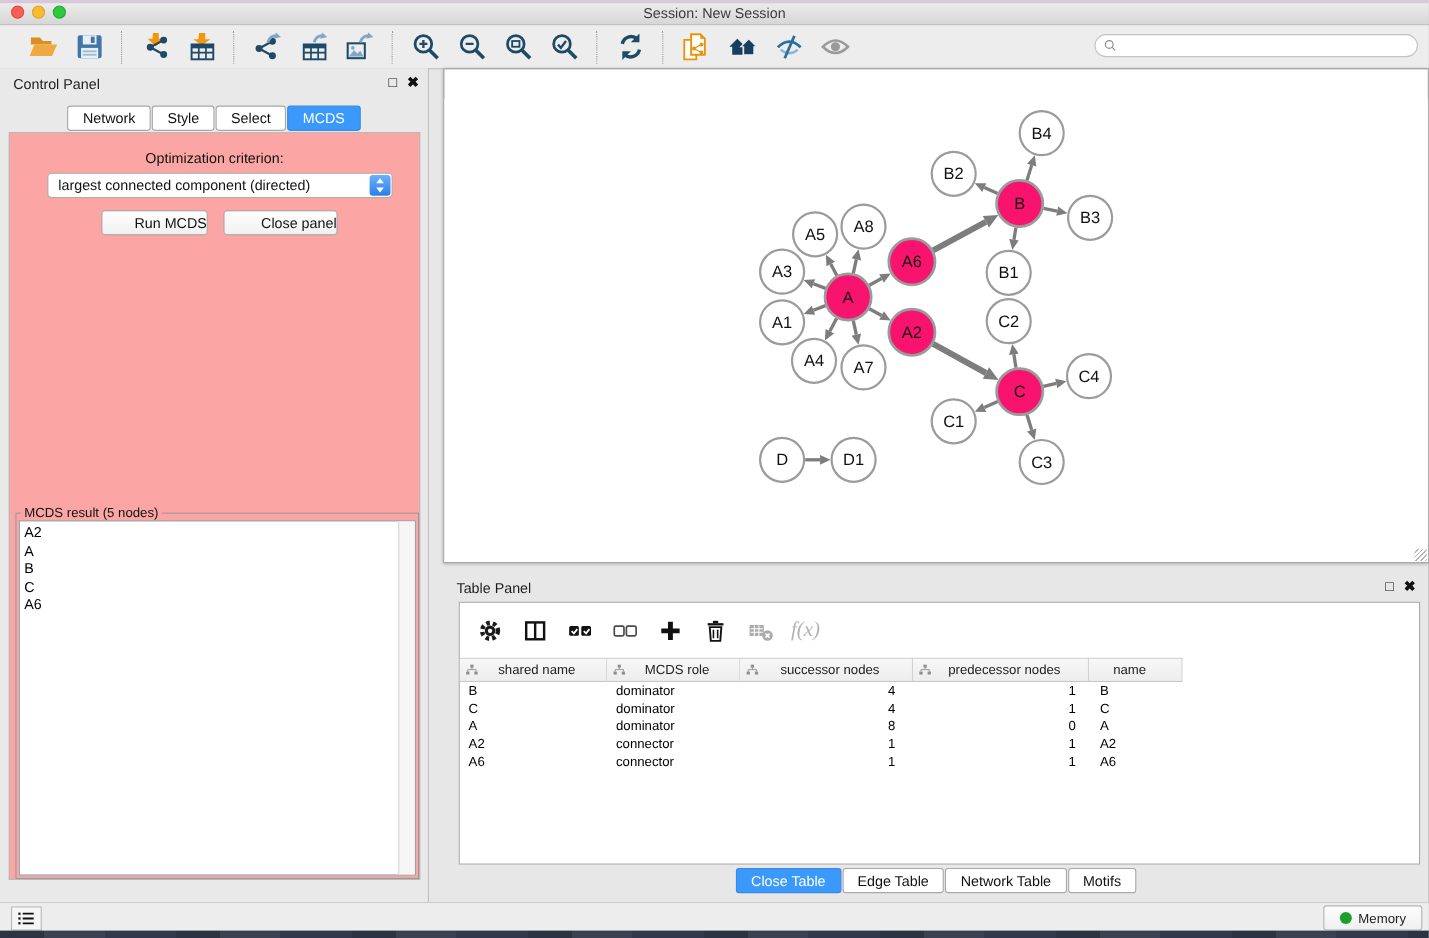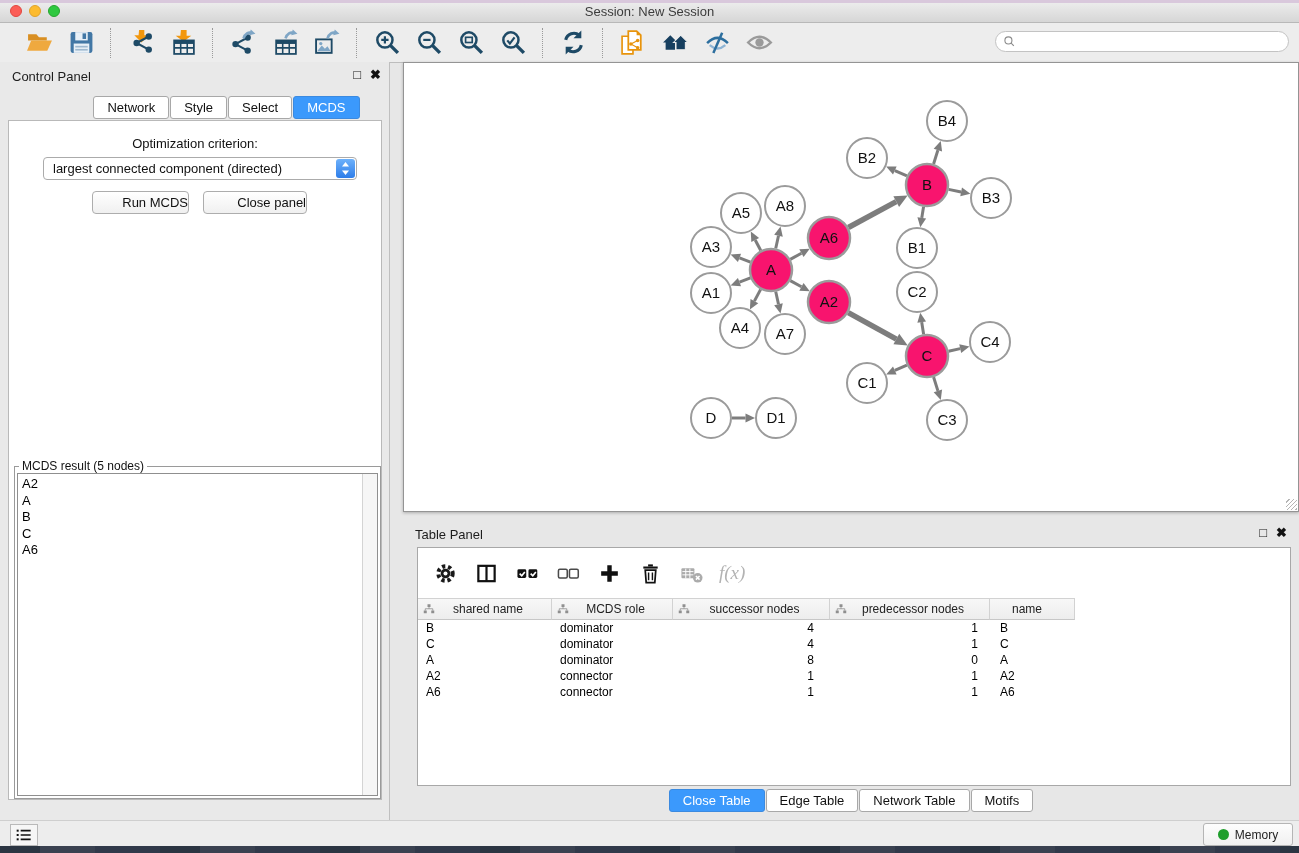--- a/index.html
+++ b/index.html
@@ -28,25 +28,25 @@
   .search svg{width:13px;height:13px;flex:0 0 auto;}
   .search input{border:none;outline:none;background:transparent;flex:1;font-size:12px;padding:0 6px;font-family:inherit;}
   
   .left-panel{position:absolute;left:0;top:62px;width:390px;height:758px;background:#e9e9e9;
     border-right:1px solid #bfbfbf;box-sizing:border-box;}
   .panel-head{position:relative;height:28px;}
   .panel-title{position:absolute;left:12px;top:7px;font-size:13px;color:#1d1d1d;}
   .panel-ctl{position:absolute;top:6px;display:flex;gap:9px;font-size:13px;color:#111;}
   .left-panel .panel-ctl{right:8px;}
   .panel-ctl span{cursor:pointer;line-height:14px;}
-  .cp-tabs{position:absolute;left:0;top:34px;width:100%;display:flex;justify-content:center;gap:1px;padding-left:32px;}
+  .cp-tabs{position:absolute;left:0;top:34px;width:100%;display:flex;justify-content:center;gap:1px;}
   .cp-tab{height:21px;line-height:21px;padding:0 13px;font-size:13px;background:#fff;border:1px solid #a8a8a8;
     border-radius:3px;cursor:pointer;color:#111;}
   .cp-tab.active{background:#3b99fc;border-color:#3b8ae0;color:#fff;}
-  .cp-box{position:absolute;left:8px;top:58px;width:374px;height:680px;background:#ffffff;
+  .cp-box{position:absolute;left:8px;top:58px;width:374px;height:680px;background:#fca5a5;
     border:1px solid #b9b9b9;box-sizing:border-box;}
   .opt-label{position:absolute;left:0;top:15px;width:100%;text-align:center;font-size:13px;color:#111;}
   .select{position:absolute;left:34px;top:36px;width:314px;height:23px;background:#fff;border:1px solid #ababab;
     border-radius:4px;box-sizing:border-box;cursor:pointer;}
   .select .sel-text{position:absolute;left:9px;top:3px;font-size:13px;color:#111;white-space:nowrap;}
   .stepper{position:absolute;right:1px;top:1px;width:19px;height:19px;border-radius:3px;
     background:linear-gradient(#6db1fb,#2e7de9);display:flex;flex-direction:column;align-items:center;justify-content:center;}
   .stepper svg{width:11px;height:15px;}
   .btn{position:absolute;height:23px;background:linear-gradient(#ffffff,#f0f0f0);border:1px solid #adadad;
     border-radius:4px;font-size:13px;color:#111;text-align:right;line-height:21px;box-sizing:border-box;cursor:pointer;}

